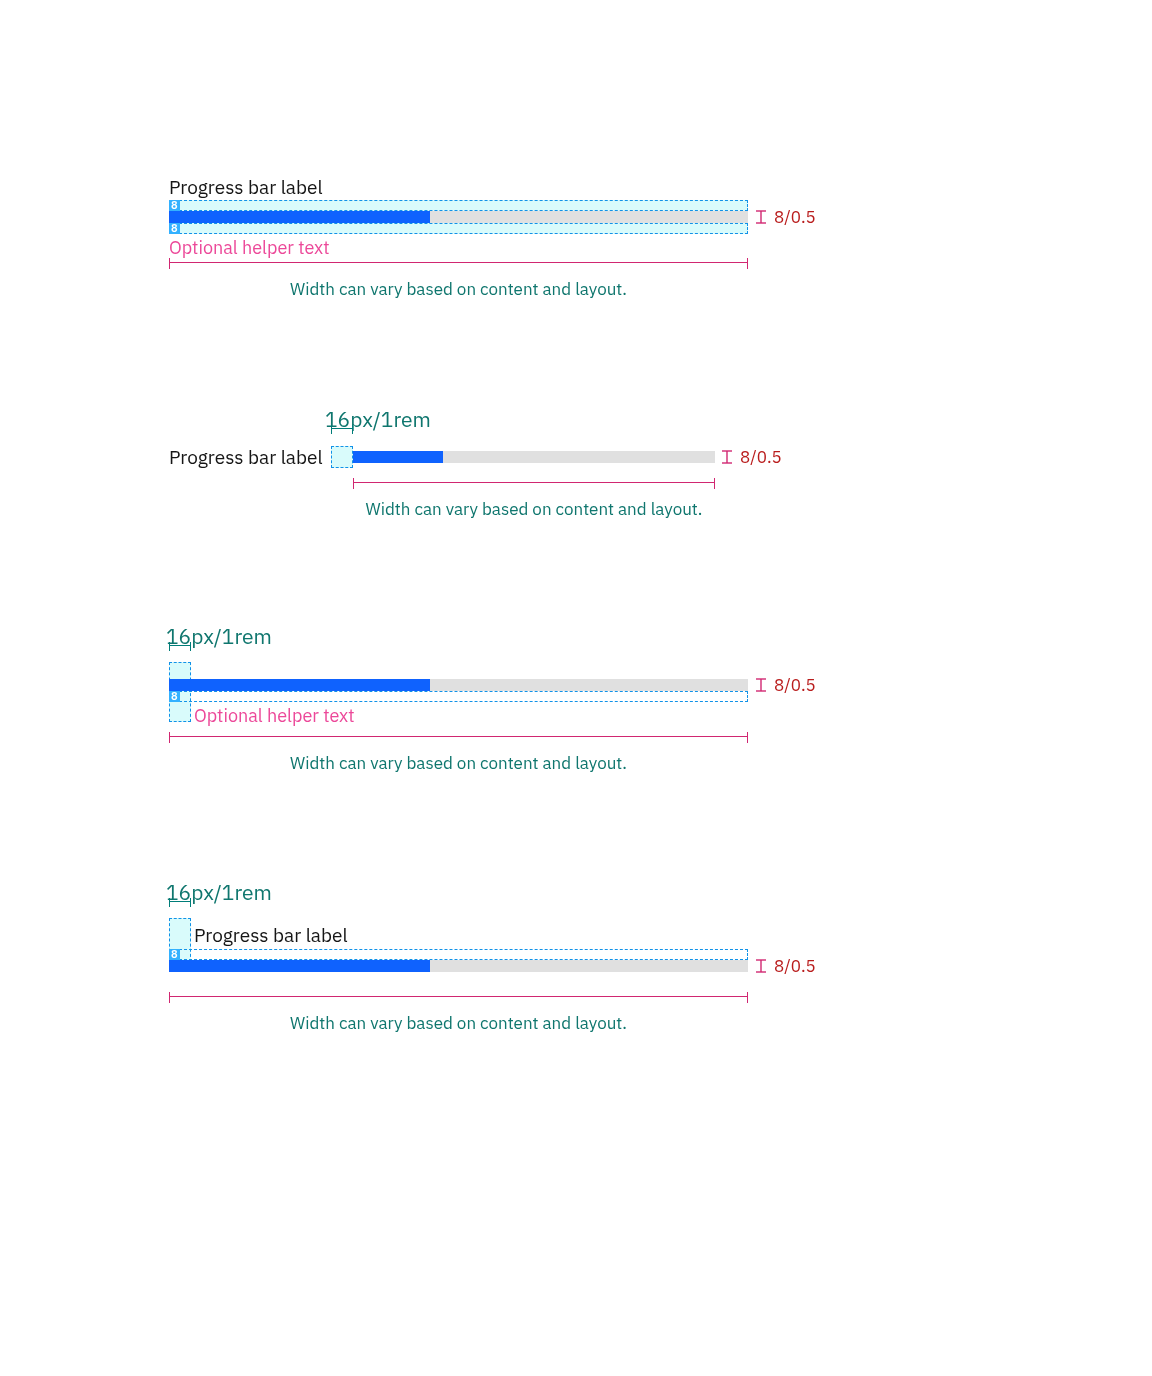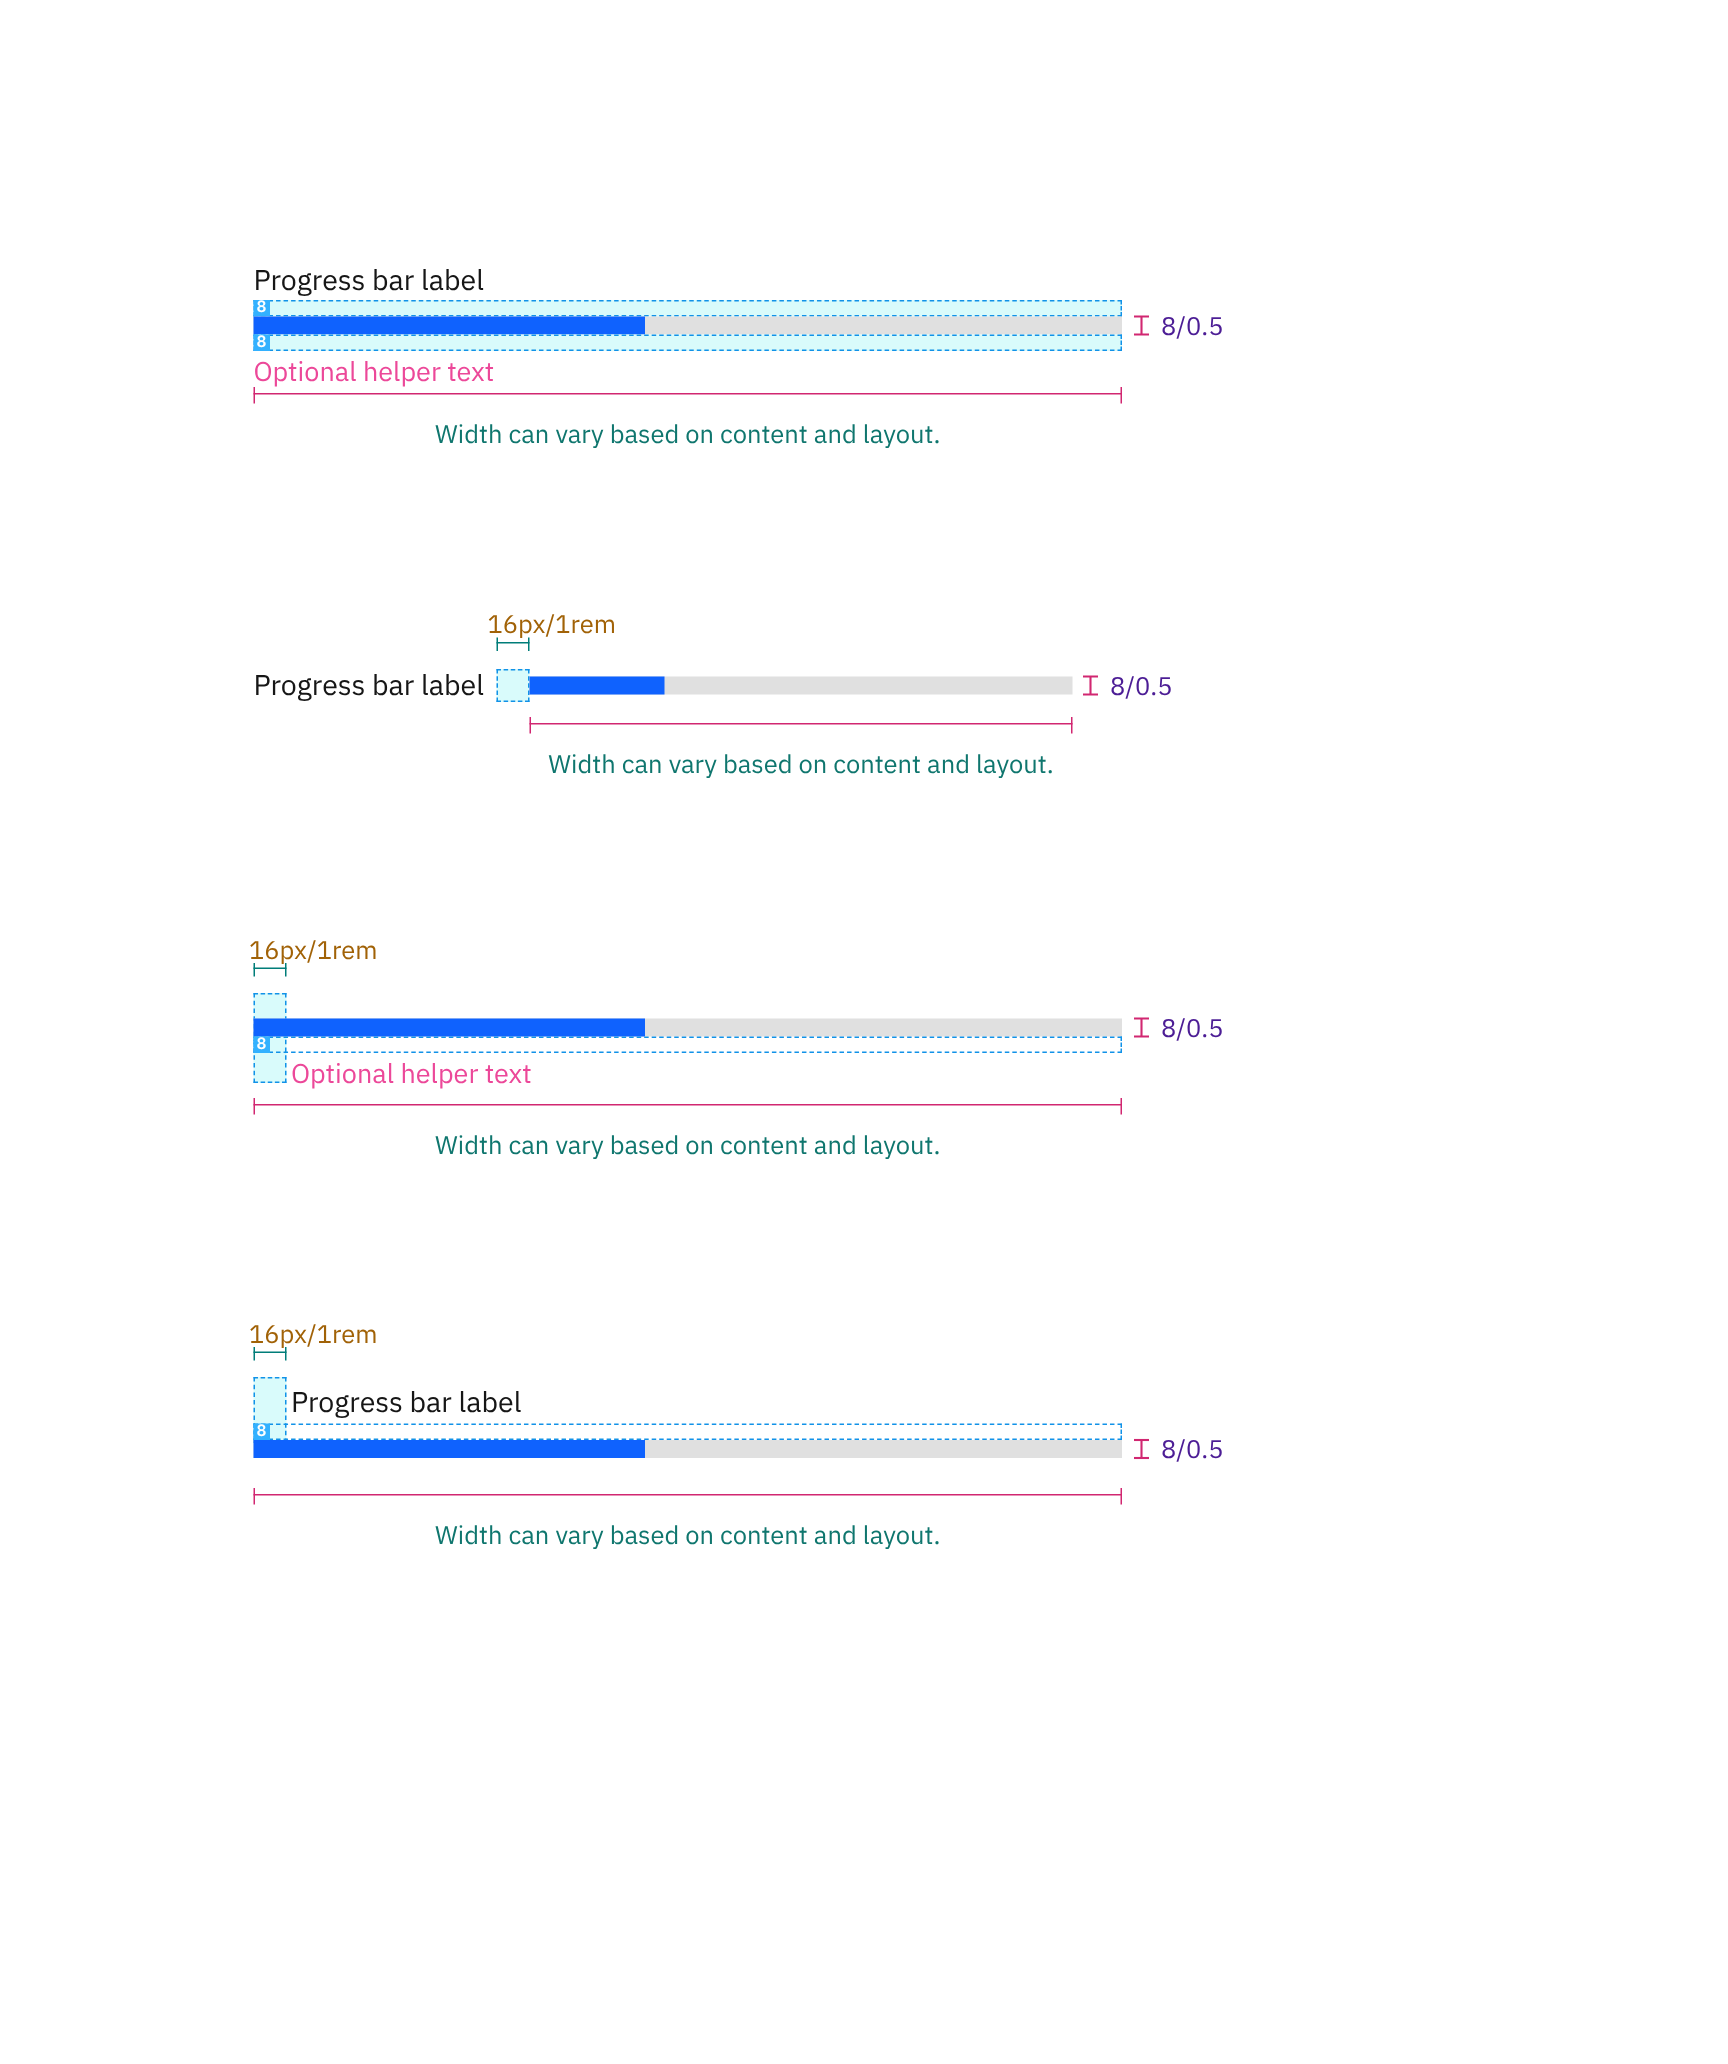--- a/index.html
+++ b/index.html
@@ -24,25 +24,25 @@
   .bar-track { background: #e0e0e0; height: 12px; }
   .bar-fill  { background: #0f62fe; height: 12px; }
 
   .tag8 {
     background: #33b1ff; color: #ffffff;
     font-size: 11px; line-height: 11px; font-weight: 600;
     padding: 0 2px; height: 11px; display: inline-flex; align-items: center;
   }
 
   
-  .teal-text { color: #a16207; font-size: 17px; }
+  .teal-text { color: #0f766e; font-size: 21px; }
   .mag-text { color: #0f766e; font-size: 17px; text-align: center; }
 
   
-  .ibeam { color:#4c1d95; font-size: 17px; display:flex; align-items:center; gap:6px; }
+  .ibeam { color:#b91c1c; font-size: 17px; display:flex; align-items:center; gap:6px; }
   .ibeam svg { display:block; }
 </style>
 </head>
 <body>
 <div class="stage">
 
 <div class="abs" style="left:169px; top:176px; width:650px;">
   <div class="label">Progress bar label</div>
 </div>
 

